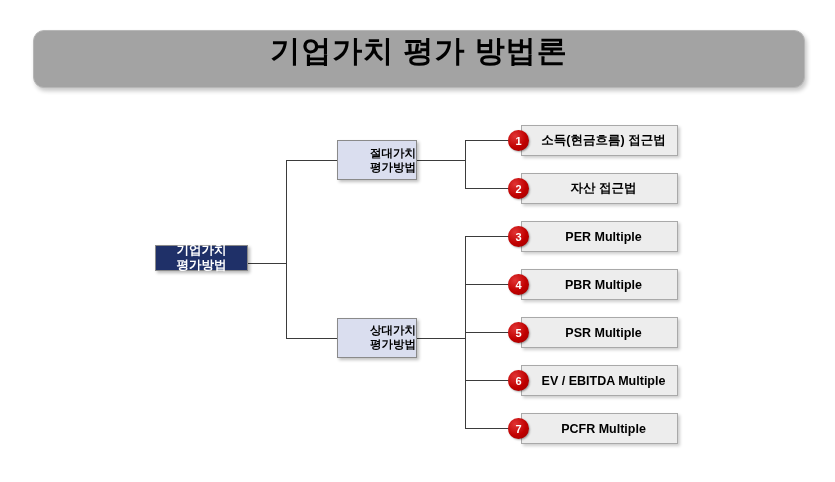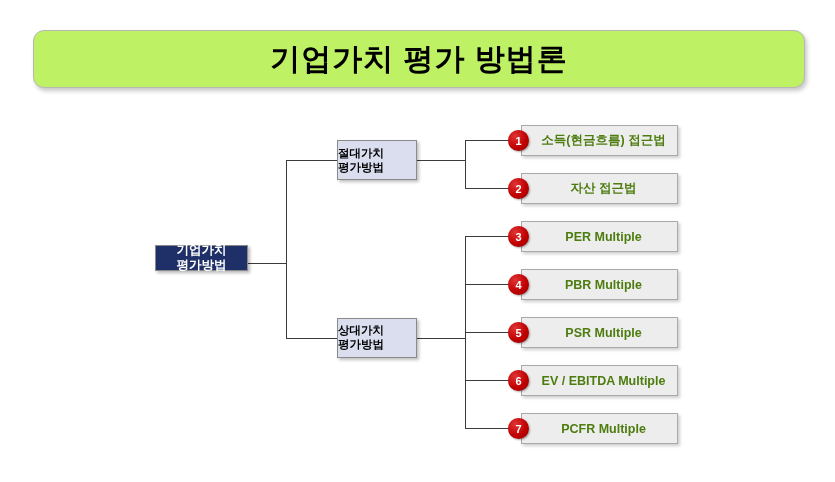--- a/index.html
+++ b/index.html
@@ -20,26 +20,25 @@
     overflow: hidden;
   }
 
   
   .title-banner {
     position: absolute;
     left: 33px;
     top: 30px;
     width: 772px;
     height: 58px;
-    background: #bef264;
+    background: #a3a3a3;
     border: 1px solid #b7b7b7;
     border-radius: 11px;
     box-shadow: 2px 3px 4px rgba(0,0,0,0.22);
     display: flex;
-    align-items: center;
     justify-content: center;
     box-sizing: border-box;
   }
   .title-text {
     font-size: 30px;
     font-weight: bold;
     color: #000000;
     letter-spacing: 1px;
     white-space: nowrap;
   }
@@ -83,21 +82,21 @@
   
   .mid-node {
     position: absolute;
     width: 80px;
     height: 40px;
     background: #dadeef;
     border: 1px solid #8a8a8a;
     box-shadow: 2px 2px 3px rgba(0,0,0,0.25);
     display: flex;
     flex-direction: column;
-    align-items: flex-start;
+    align-items: flex-end;
     justify-content: center;
     box-sizing: border-box;
   }
   .mid-node span {
     color: #000000;
     font-size: 11.5px;
     font-weight: bold;
     line-height: 14px;
     white-space: nowrap;
   }
@@ -121,21 +120,21 @@
     border: 1px solid #a9a9a9;
     box-shadow: 2px 2px 3px rgba(0,0,0,0.2);
     display: flex;
     align-items: center;
     justify-content: center;
     box-sizing: border-box;
   }
   .leaf-label {
     font-size: 12.5px;
     font-weight: bold;
-    color: #4d7c0f;
+    color: #000000;
     white-space: nowrap;
     padding-left: 8px;
   }
   .badge {
     position: absolute;
     left: -13px;
     top: 5px;
     width: 21px;
     height: 21px;
     border-radius: 50%;

